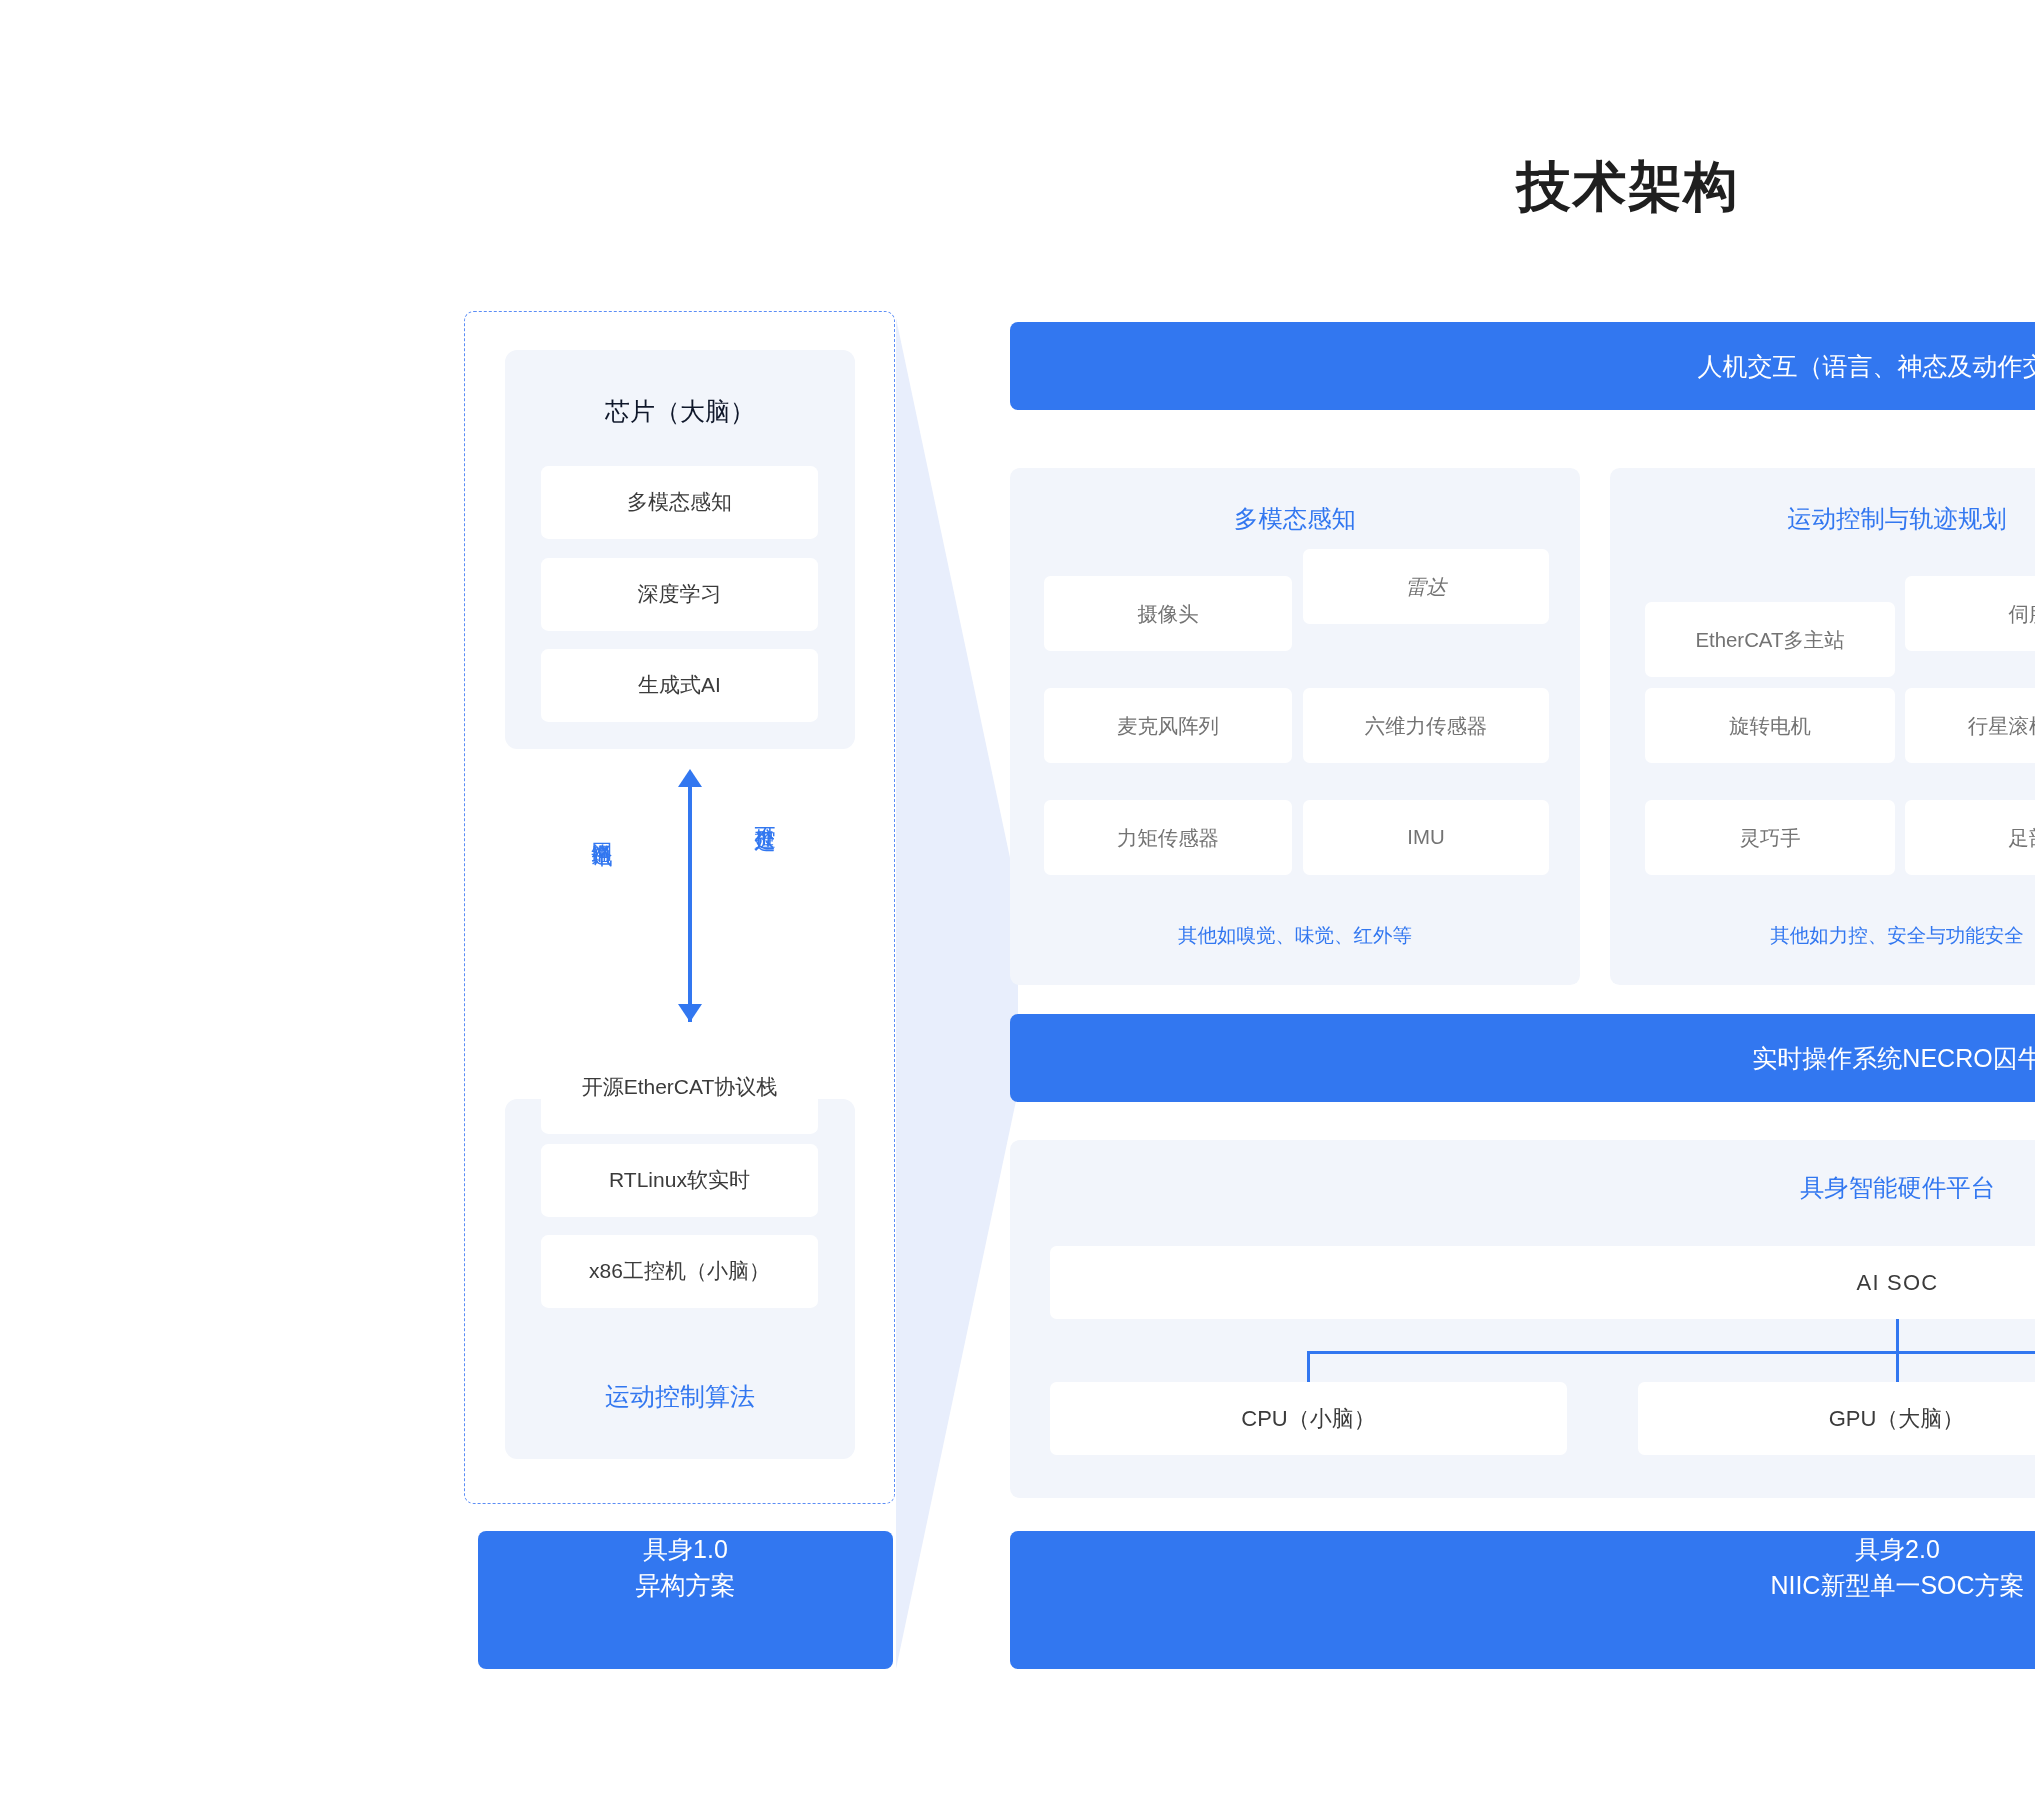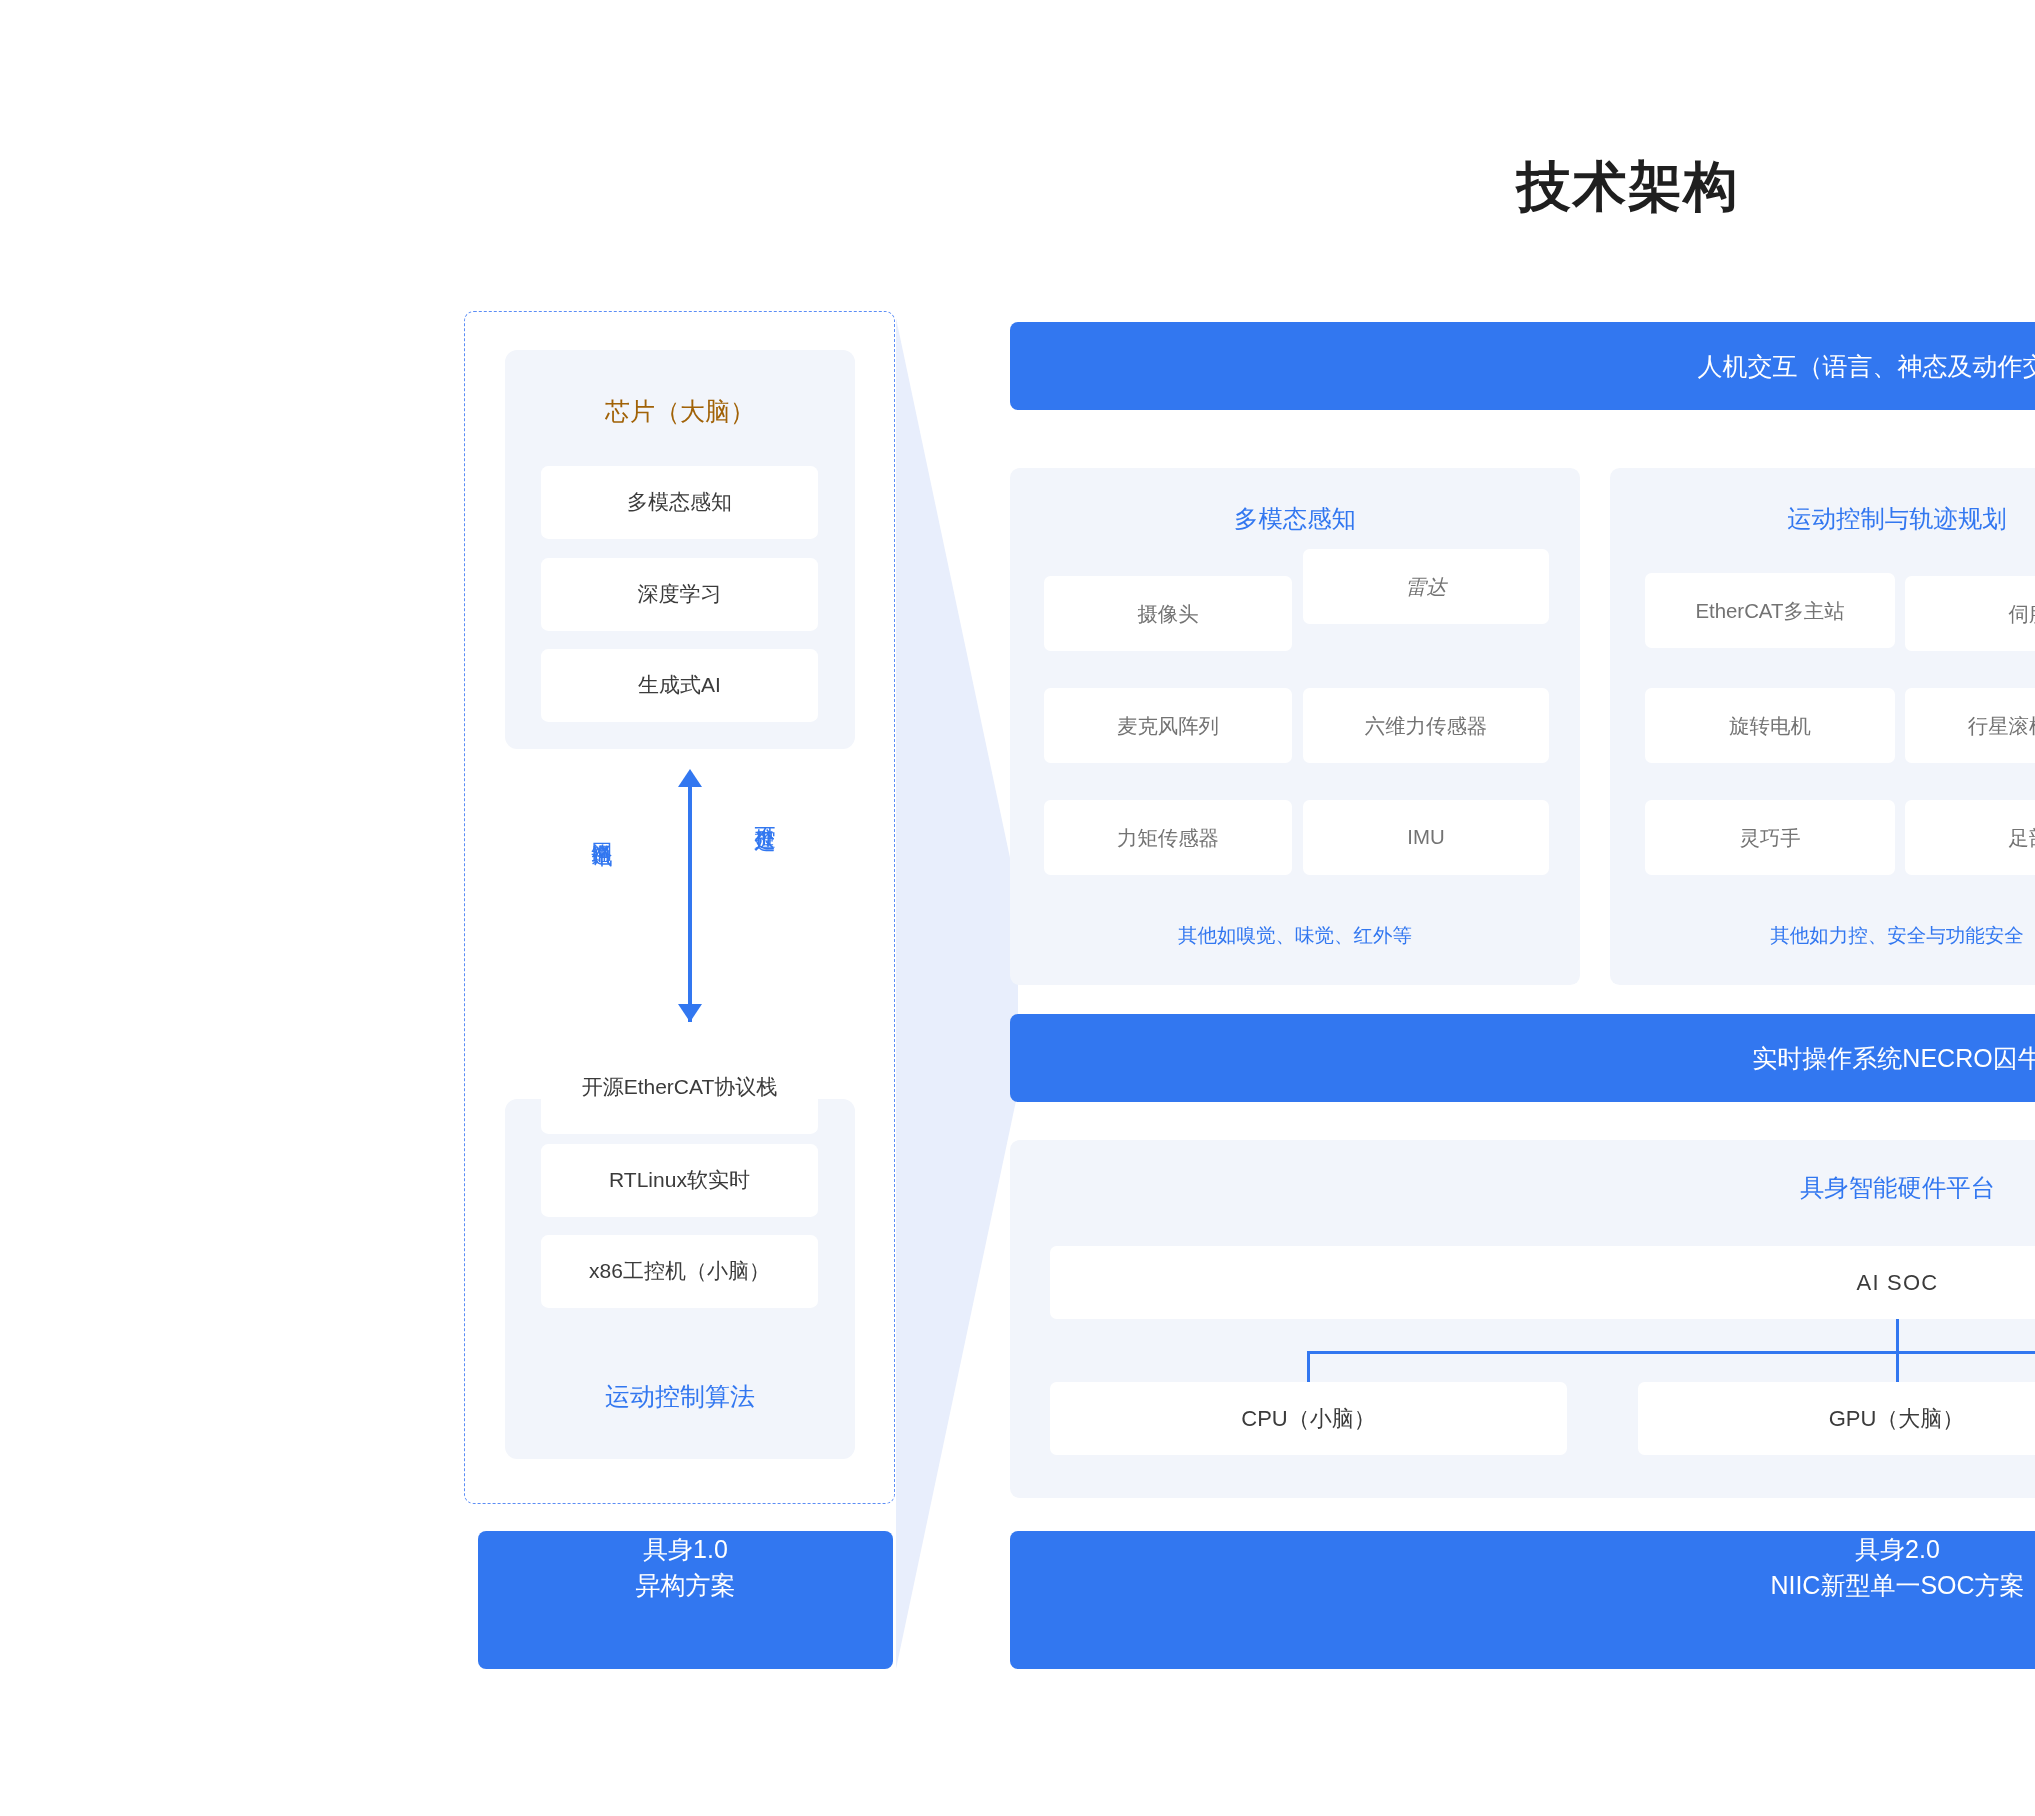--- a/index.html
+++ b/index.html
@@ -57,21 +57,21 @@
     width: 350px;
     height: 360px;
   }
 
   .left-head {
     position: absolute;
     left: 505px;
     width: 350px;
     text-align: center;
     font-size: 25px;
-    color: #a16207;
+    color: #0f172a;
     font-weight: normal;
   }
   .left-head-chip { top: 395px; }
 
   .left-algo {
     position: absolute;
     left: 505px;
     top: 1380px;
     width: 350px;
     text-align: center;
@@ -341,21 +341,21 @@
 <div class="col-title ct-b">运动控制与轨迹规划</div>
 
 <div class="cell" style="left:1044px; top:576px; width:248px; height:75px;">摄像头</div>
 <div class="cell" style="left:1303px; top:549px; width:246px; height:75px;font-style:italic;">雷达</div>
 <div class="cell" style="left:1044px; top:688px; width:248px; height:75px;">麦克风阵列</div>
 <div class="cell" style="left:1303px; top:688px; width:246px; height:75px;">六维力传感器</div>
 <div class="cell" style="left:1044px; top:800px; width:248px; height:75px;">力矩传感器</div>
 <div class="cell" style="left:1303px; top:800px; width:246px; height:75px;">IMU</div>
 <div class="foot-note fn-a">其他如嗅觉、味觉、红外等</div>
 
-<div class="cell" style="left:1645px; top:573px; width:250px; height:75px;">EtherCAT多主站</div>
+<div class="cell" style="left:1645px; top:602px; width:250px; height:75px;">EtherCAT多主站</div>
 <div class="cell" style="left:1905px; top:576px; width:248px; height:75px;">伺服</div>
 <div class="cell" style="left:1645px; top:688px; width:250px; height:75px;">旋转电机</div>
 <div class="cell" style="left:1905px; top:688px; width:248px; height:75px;">行星滚柱丝杠</div>
 <div class="cell" style="left:1645px; top:800px; width:250px; height:75px;">灵巧手</div>
 <div class="cell" style="left:1905px; top:800px; width:248px; height:75px;">足部</div>
 <div class="foot-note fn-b">其他如力控、安全与功能安全</div>
 
 <div class="blue-bar bar-rtos">实时操作系统NECRO囚牛</div>
 
 <div class="hw-card"></div>

